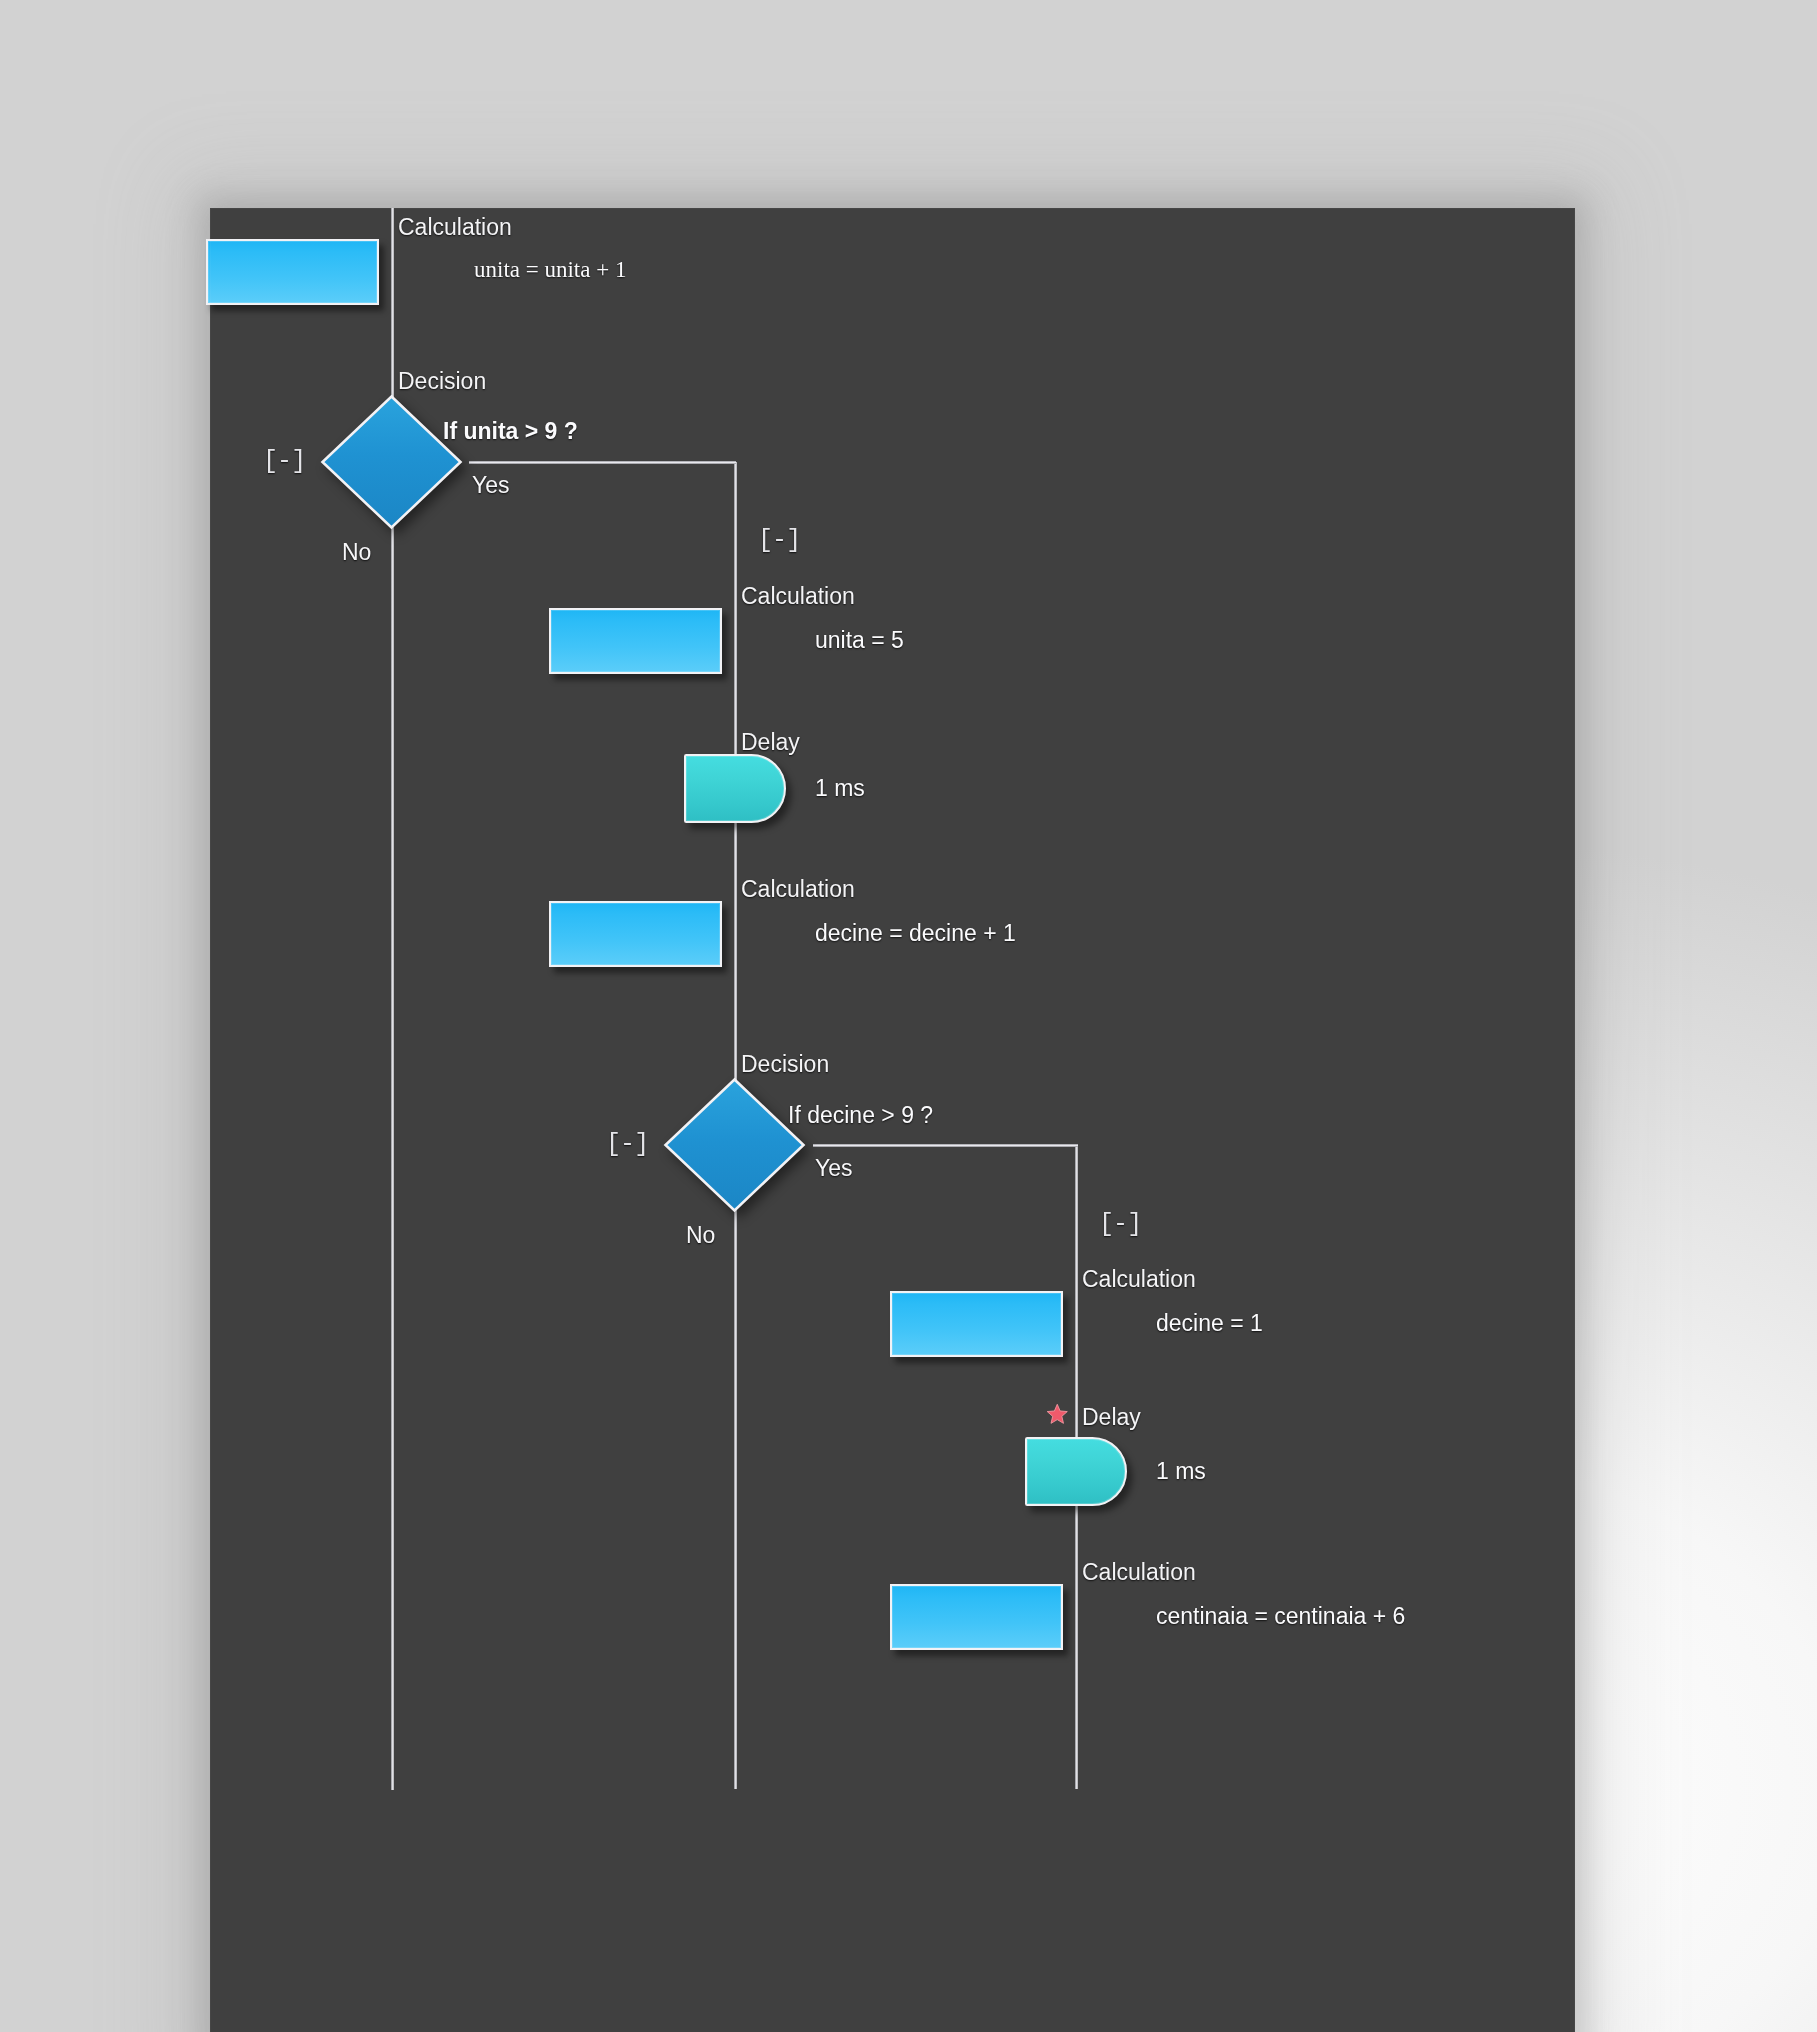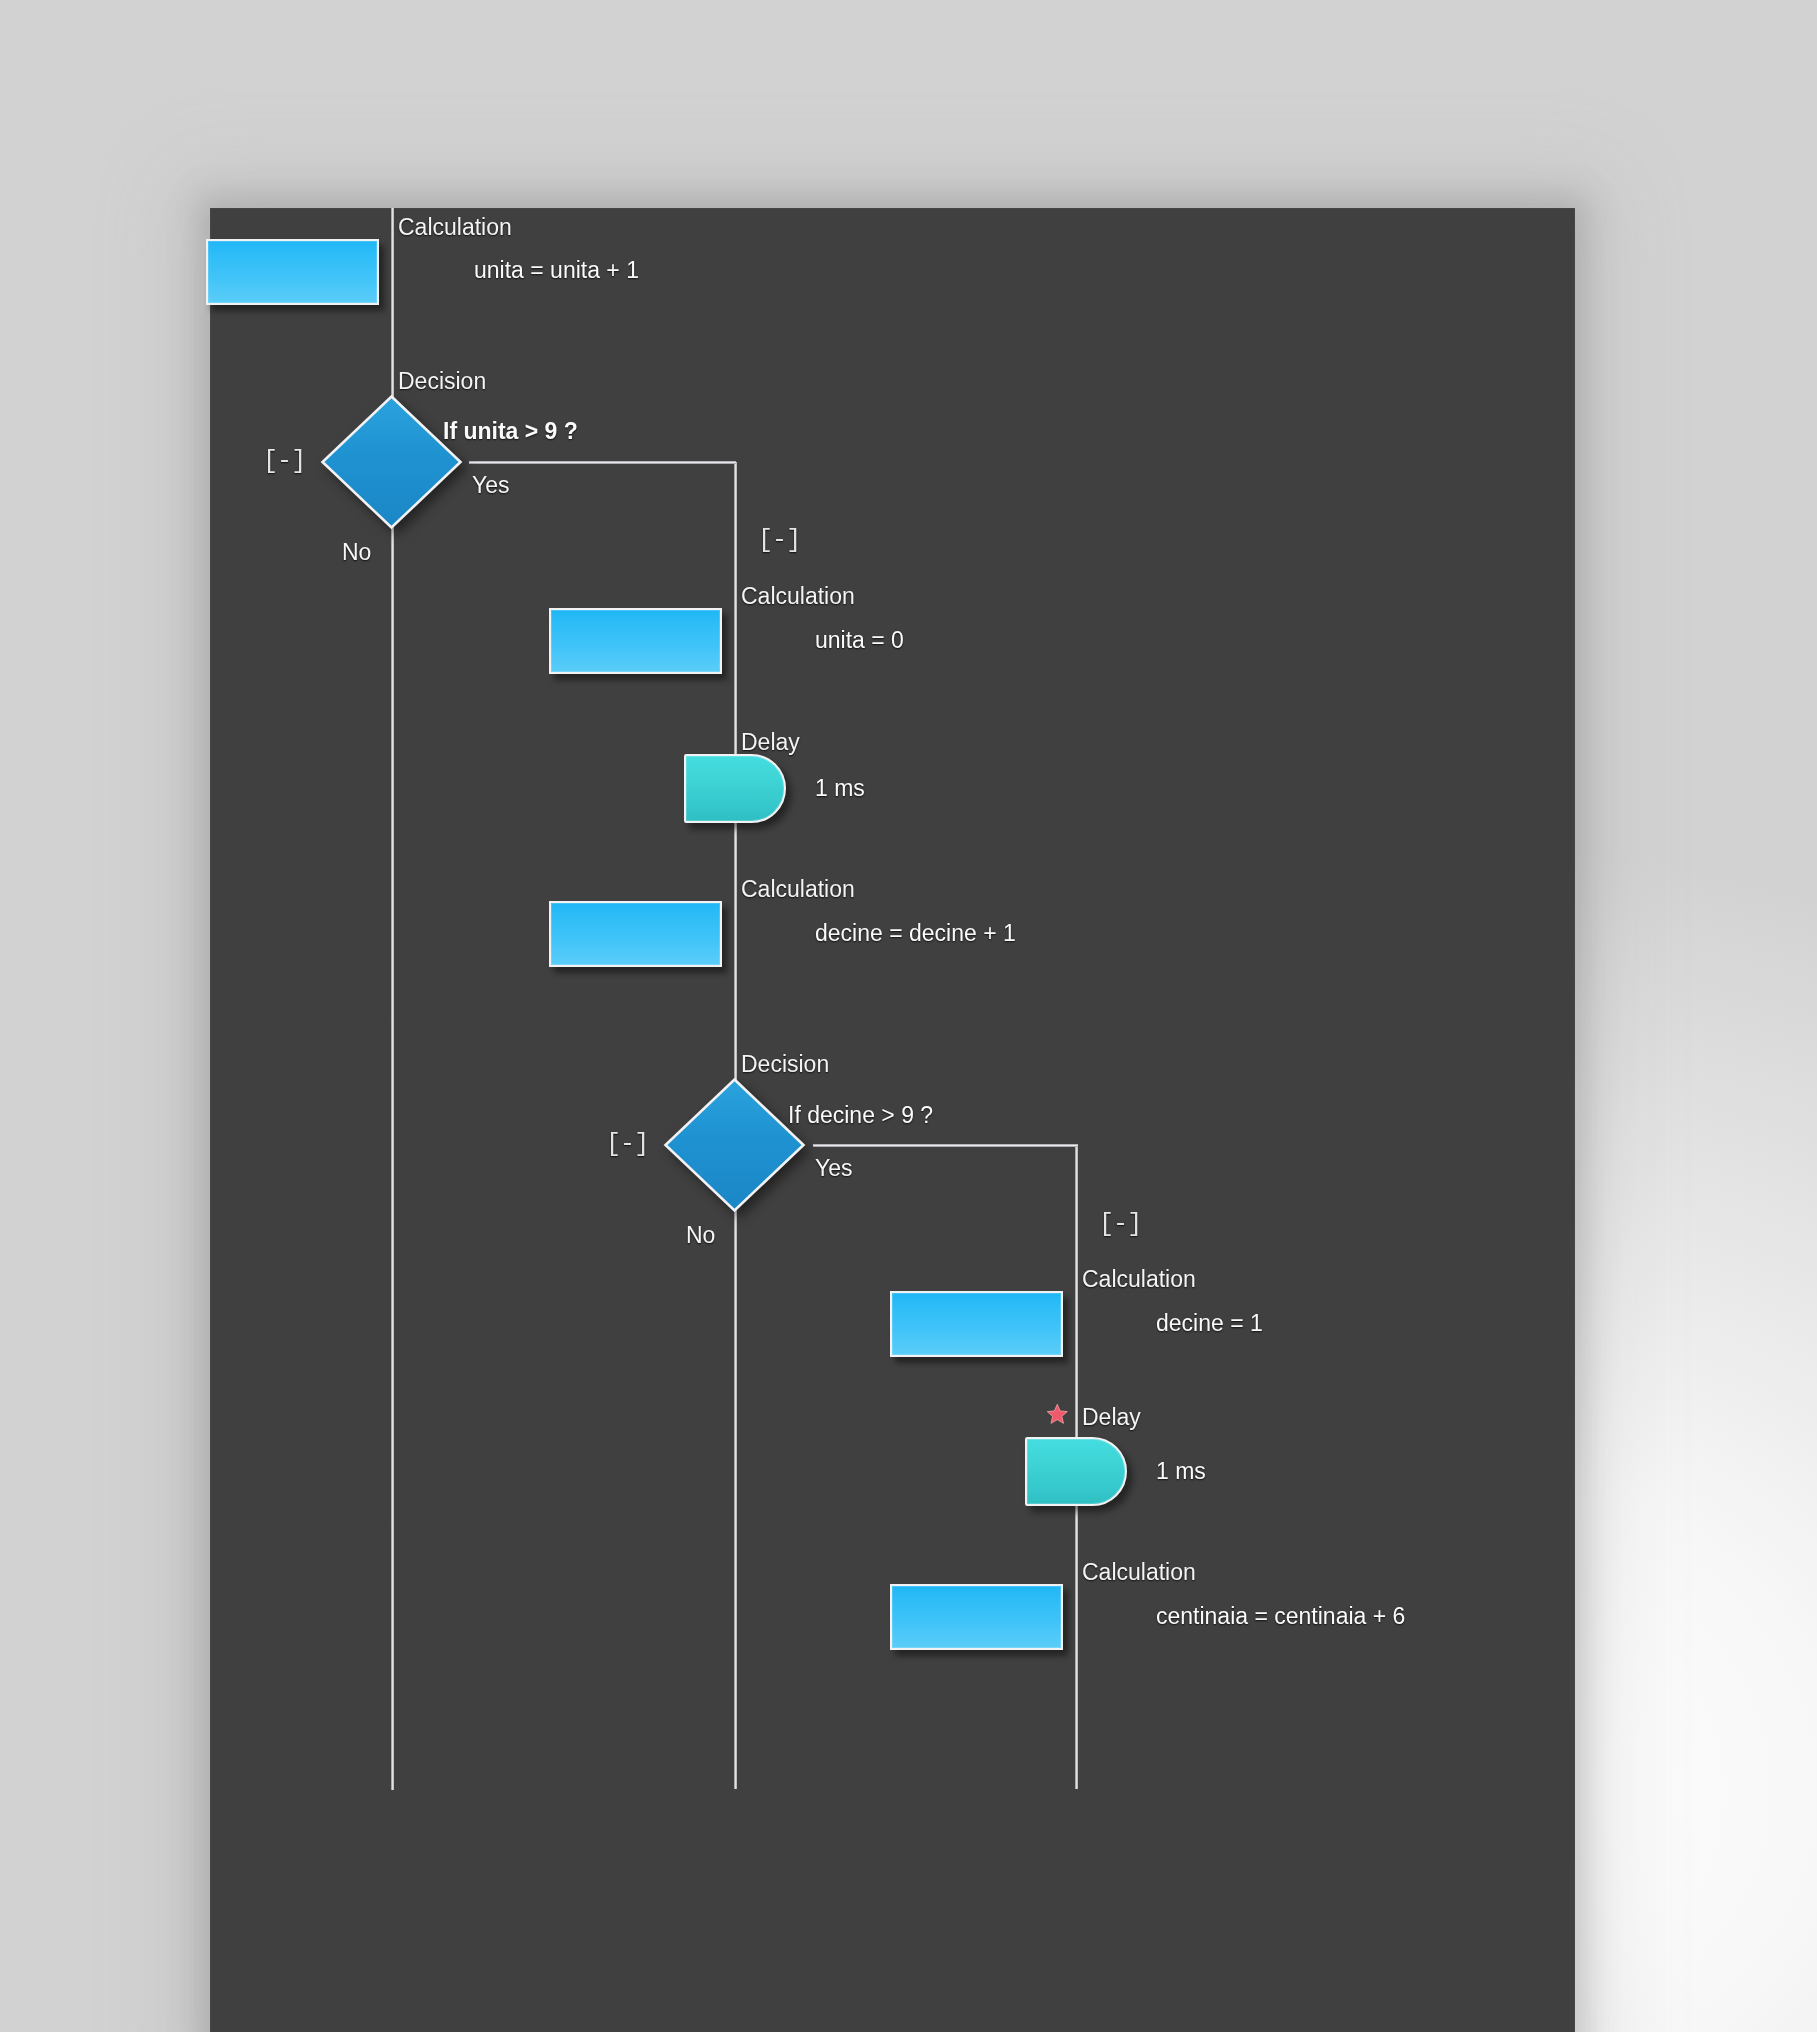--- a/index.html
+++ b/index.html
@@ -120,21 +120,21 @@
     <div class="vline" style="left:524px; top:254px; height:1327px;"></div>
 
     <div class="vline" style="left:865px; top:937px; height:644px;"></div>
 
     <div class="hline" style="left:259px; top:253px; width:267px;"></div>
 
     <div class="hline" style="left:603px; top:936px; width:265px;"></div>
 
     <div class="calc" style="left:-4.3px; top:31px;"></div>
     <span class="lbl" style="left:188px; top:6px;">Calculation</span>
-    <span class="val" style="left:264px; top:49px;">unita = unita + 1</span>
+    <span class="val" style="left:264px; top:49px;font-family:Liberation Serif, serif;">unita = unita + 1</span>
 
     <div class="diamond-wrap" style="left:109px; top:185px;">
       <svg width="145" height="138" viewBox="0 0 168 160" aria-hidden="true">
         <defs>
           <linearGradient id="dg1" x1="0" y1="0" x2="0" y2="1">
             <stop offset="0" stop-color="#2aa3dd"></stop>
             <stop offset="0.45" stop-color="#1f92d2"></stop>
             <stop offset="1" stop-color="#1b86c5"></stop>
           </linearGradient>
         </defs>
@@ -144,21 +144,21 @@
     <span class="lbl" style="left:188px; top:160px;">Decision</span>
     <span class="val" style="left:233px; top:210px;font-weight:bold;">If unita &gt; 9 ?</span>
     <span class="branch" style="left:262px; top:264px;">Yes</span>
     <span class="branch" style="left:132px; top:331px;">No</span>
     <span class="collapse" style="left:53px; top:241px;">[-]</span>
 
     <span class="collapse" style="left:548px; top:320px;">[-]</span>
 
     <div class="calc" style="left:339px; top:400px;"></div>
     <span class="lbl" style="left:531px; top:375px;">Calculation</span>
-    <span class="val" style="left:605px; top:419px;">unita = 0</span>
+    <span class="val" style="left:605px; top:419px;">unita = 5</span>
 
     <div class="delay" style="left:474px; top:546px;"></div>
     <span class="lbl" style="left:531px; top:521px;">Delay</span>
     <span class="val" style="left:605px; top:567px;">1 ms</span>
 
     <div class="calc" style="left:339px; top:693px;"></div>
     <span class="lbl" style="left:531px; top:668px;">Calculation</span>
     <span class="val" style="left:605px; top:712px;">decine = decine + 1</span>
 
     <div class="diamond-wrap" style="left:452px; top:868px;">

